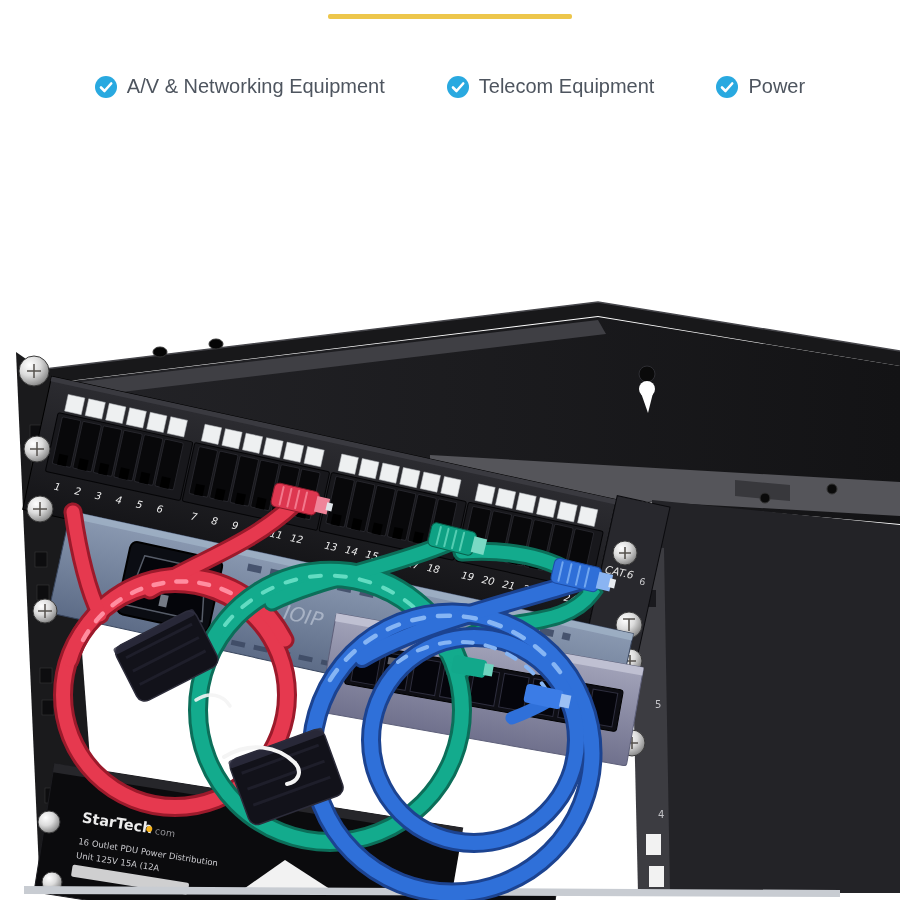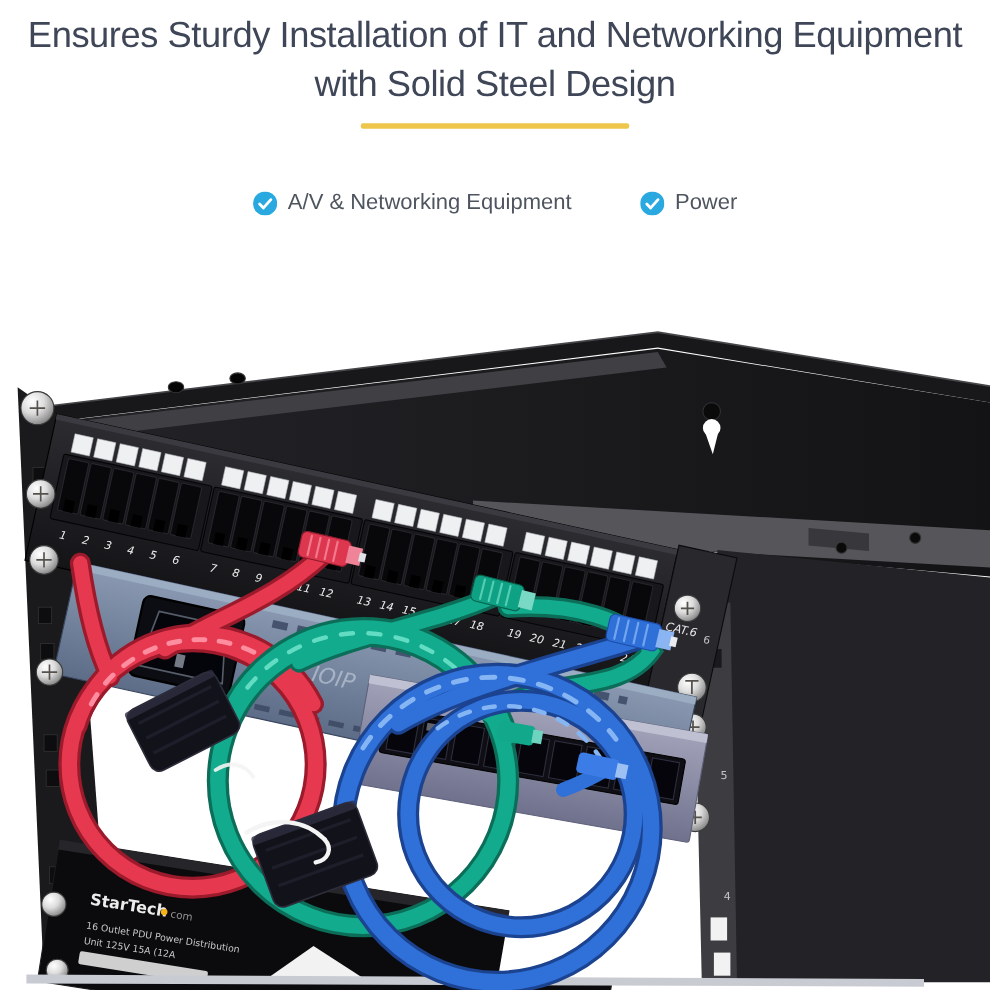--- a/index.html
+++ b/index.html
@@ -11,31 +11,37 @@
   .features{display:flex;justify-content:center;align-items:flex-start;gap:62px;
        margin-top:56px;font-size:20px;color:#4e555f;}
   .feature{display:flex;align-items:center;gap:10px;}
   .photo{position:absolute;left:0;top:260px;width:900px;height:640px;}
   svg text{font-family:"DejaVu Sans", sans-serif;}
 </style>
 </head>
 <body>
 
 <header>
-  <h1 class="headline">Ensures Sturdy Installation of IT and Networking Equipment with Solid Steel Design</h1>
   <div class="underline"></div>
 </header>
 
 <div class="features">
   <div class="feature">
     <svg width="22" height="22">
       <circle cx="11" cy="11" r="11" fill="#29A9E0"></circle>
       <path d="M6 11.5 L9.5 15 L16.2 7.5" stroke="#ffffff" stroke-width="2.6" fill="none" stroke-linecap="round" stroke-linejoin="round"></path>
     </svg>
     <span>A/V &amp; Networking Equipment</span>
+  </div>
+  <div class="feature">
+    <svg width="22" height="22">
+      <circle cx="11" cy="11" r="11" fill="#29A9E0"></circle>
+      <path d="M6 11.5 L9.5 15 L16.2 7.5" stroke="#ffffff" stroke-width="2.6" fill="none" stroke-linecap="round" stroke-linejoin="round"></path>
+    </svg>
+    <span>Telecom Equipment</span>
   </div>
   <div class="feature">
     <svg width="22" height="22">
       <circle cx="11" cy="11" r="11" fill="#29A9E0"></circle>
       <path d="M6 11.5 L9.5 15 L16.2 7.5" stroke="#ffffff" stroke-width="2.6" fill="none" stroke-linecap="round" stroke-linejoin="round"></path>
     </svg>
     <span>Power</span>
   </div>
 </div>
 

